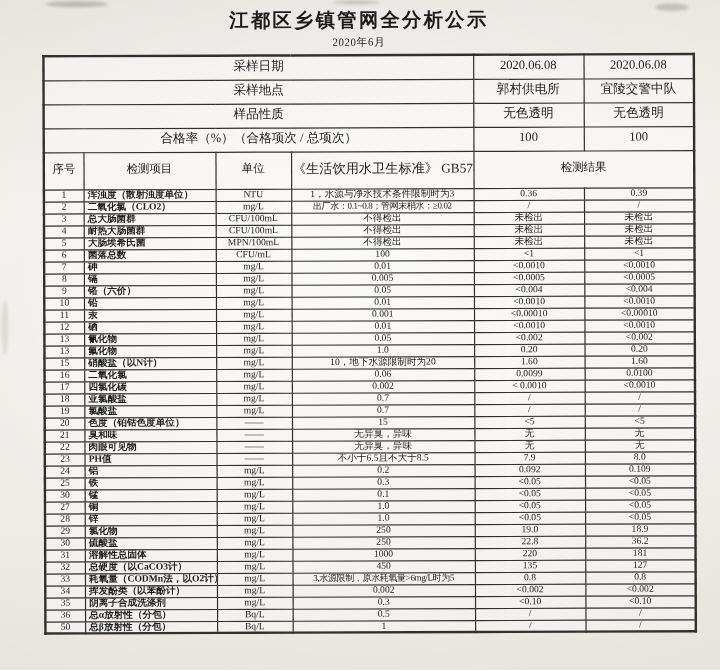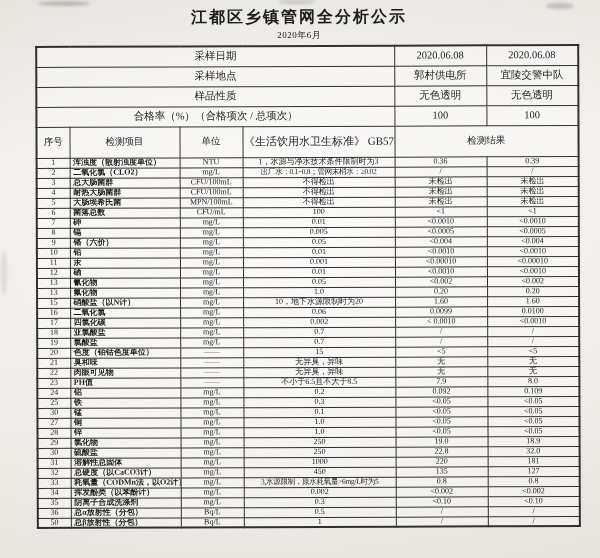--- a/index.html
+++ b/index.html
@@ -336,21 +336,21 @@
             <td class="cell-standard">250</td>
             <td class="cell-result-1">19.0</td>
             <td class="cell-result-2">18.9</td>
           </tr>
           <tr>
             <td class="cell-index">30</td>
             <td class="cell-item">硫酸盐</td>
             <td class="cell-unit">mg/L</td>
             <td class="cell-standard">250</td>
             <td class="cell-result-1">22.8</td>
-            <td class="cell-result-2">32.0</td>
+            <td class="cell-result-2">36.2</td>
           </tr>
           <tr>
             <td class="cell-index">31</td>
             <td class="cell-item">溶解性总固体</td>
             <td class="cell-unit">mg/L</td>
             <td class="cell-standard">1000</td>
             <td class="cell-result-1">220</td>
             <td class="cell-result-2">181</td>
           </tr>
           <tr>

